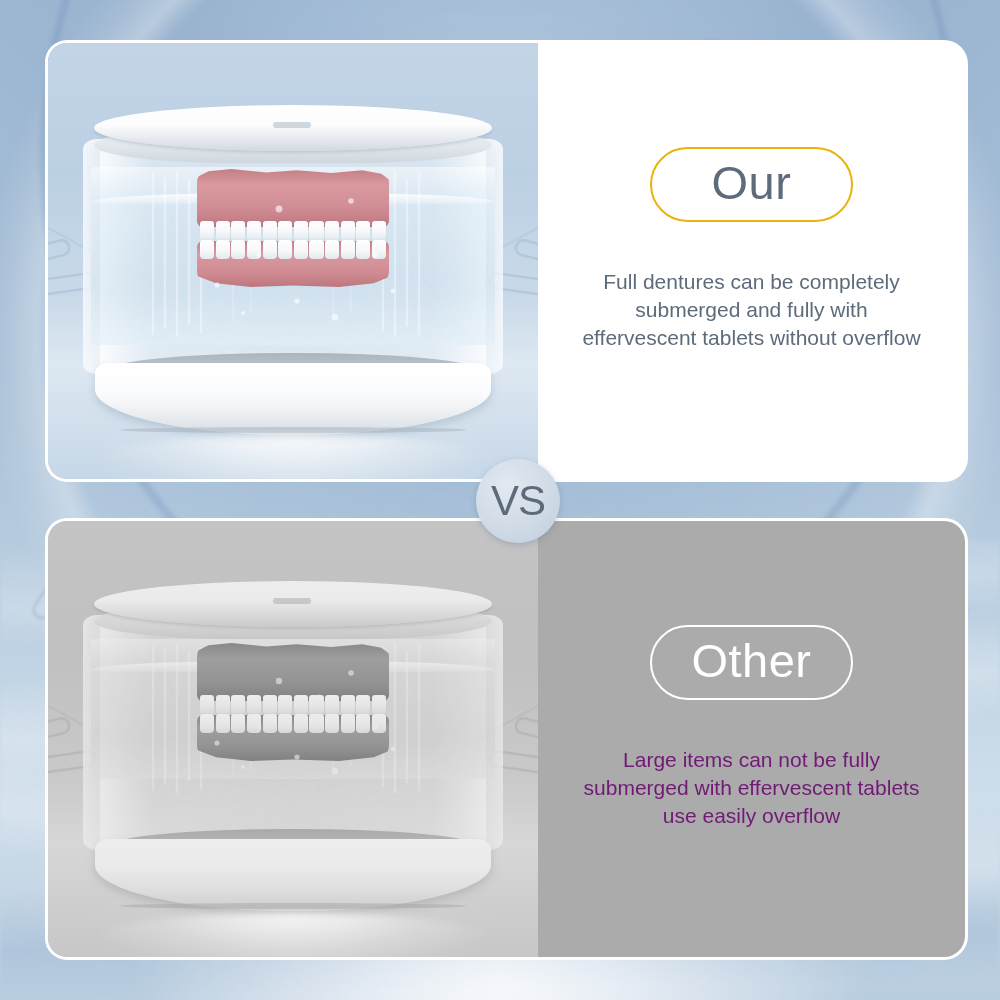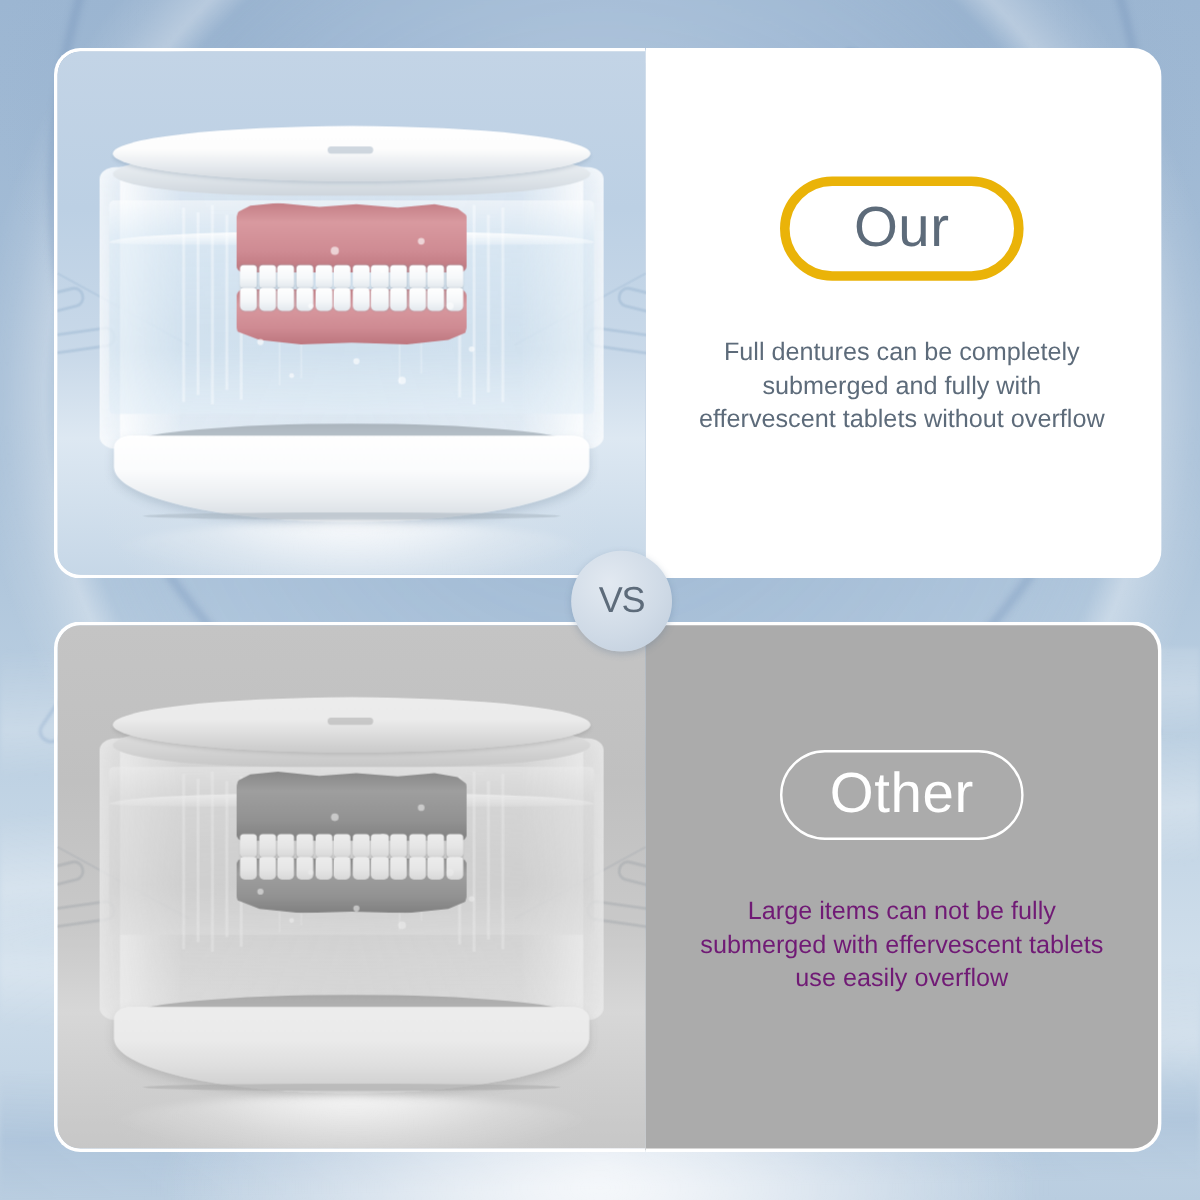--- a/index.html
+++ b/index.html
@@ -272,21 +272,21 @@
   .pill {
     min-width: 203px;
     padding: 9px 34px 13px;
     border-radius: 999px;
     text-align: center;
     font-size: 47px;
     line-height: 1.05;
     letter-spacing: 0.5px;
   }
   .card-our .pill {
-    border: 8px solid #eab308;
+    border: 2px solid #eab308;
     color: #5d6b7a;
   }
   .card-other .pill {
     border: 2px solid #ffffff;
     color: #ffffff;
   }
 
   .blurb {
     margin-top: 46px;
     width: 340px;
@@ -303,21 +303,21 @@
     left: 476px;
     top: 459px;
     width: 84px;
     height: 84px;
     border-radius: 50%;
     background: radial-gradient(circle at 38% 32%, #e2e9f1 0%, #cfdae6 58%, #bfccdb 100%);
     box-shadow: 0 2px 6px rgba(90,115,145,0.30);
     display: flex;
     align-items: center;
     justify-content: center;
-    font-size: 30px;
+    font-size: 42px;
     letter-spacing: -1px;
     color: #5d6b7a;
     z-index: 30;
   }
 </style>
 </head>
 <body>
 
 <div class="stage">
 

